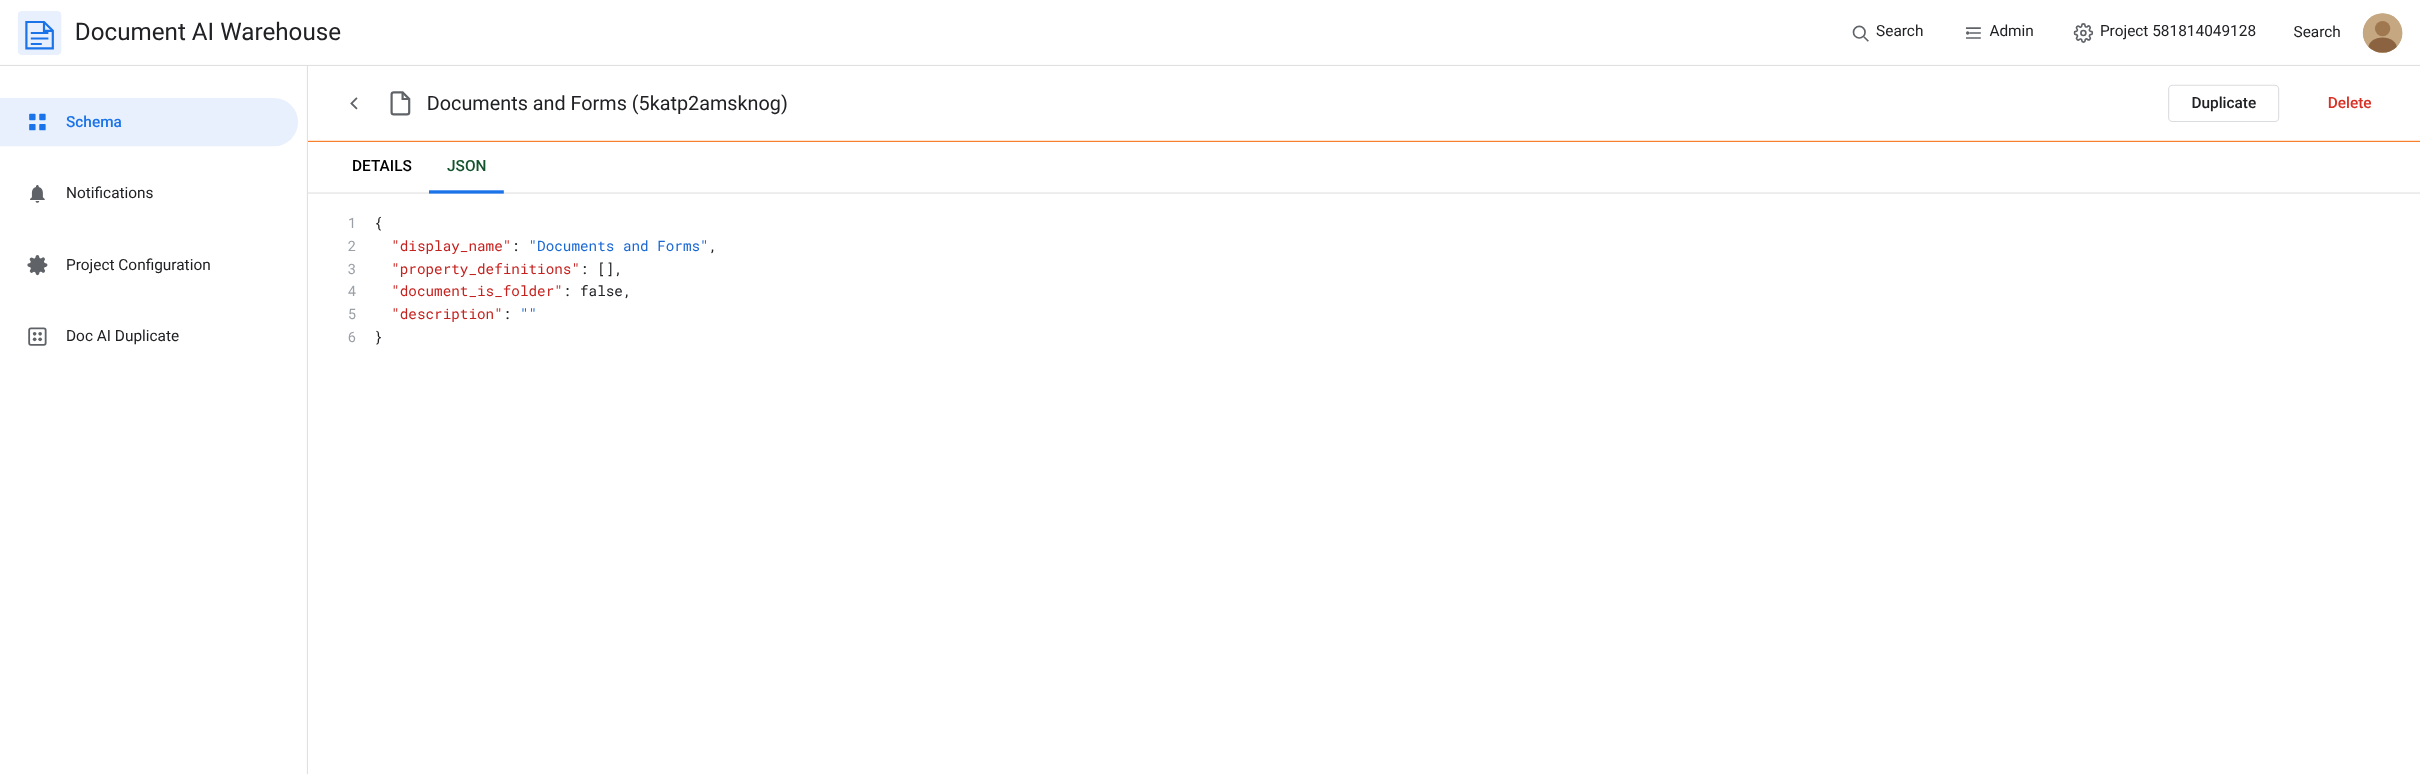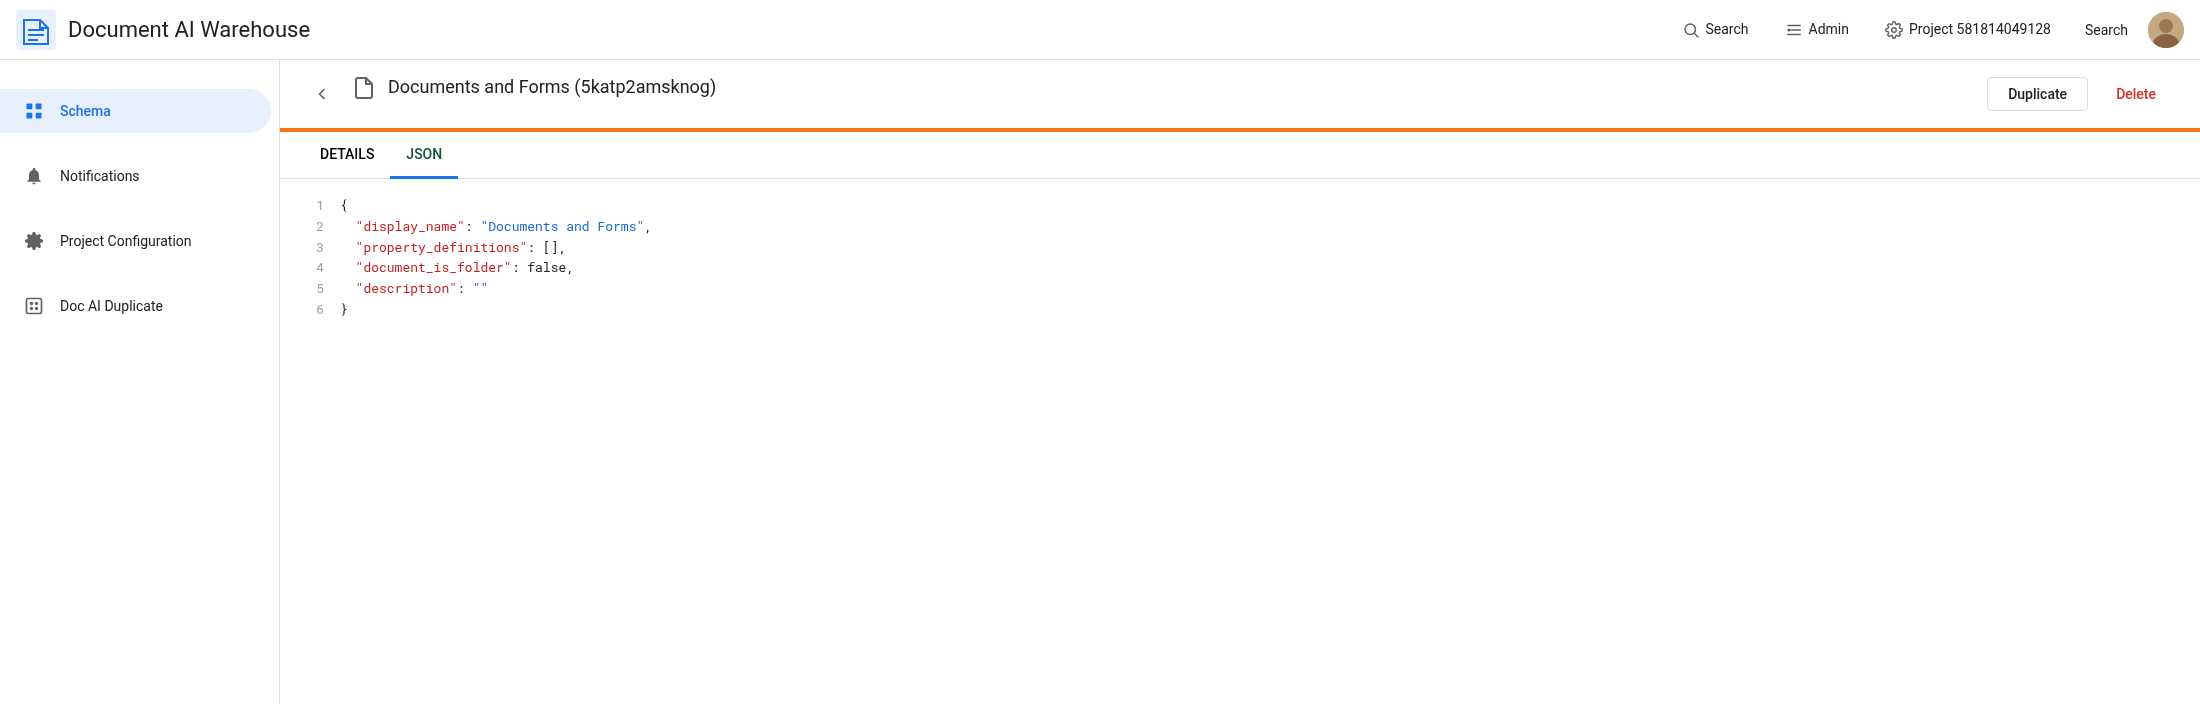--- a/index.html
+++ b/index.html
@@ -103,22 +103,23 @@
 
     
     .content {
       flex: 1;
       overflow-y: auto;
     }
 
     
     .content-header {
       display: flex;
+      align-items: center;
       padding: 16px 24px;
-      border-bottom: 4px solid #f97316;
+      border-bottom: 1px solid #f97316;
       gap: 12px;
     }
     .back-btn {
       width: 36px;
       height: 36px;
       border-radius: 50%;
       display: flex;
       align-items: center;
       justify-content: center;
       cursor: pointer;
@@ -128,21 +129,21 @@
     }
     .content-title {
       font-size: 18px;
       font-weight: 400;
       color: #202124;
       flex: 1;
     }
     .action-btns {
       display: flex;
       align-items: center;
-      gap: 8px;
+      gap: 24px;
     }
     .duplicate-btn {
       padding: 8px 20px;
       border: 1px solid #dadce0;
       border-radius: 4px;
       cursor: pointer;
       background: #fff;
       font-size: 14px;
       font-weight: 500;
       color: #202124;

